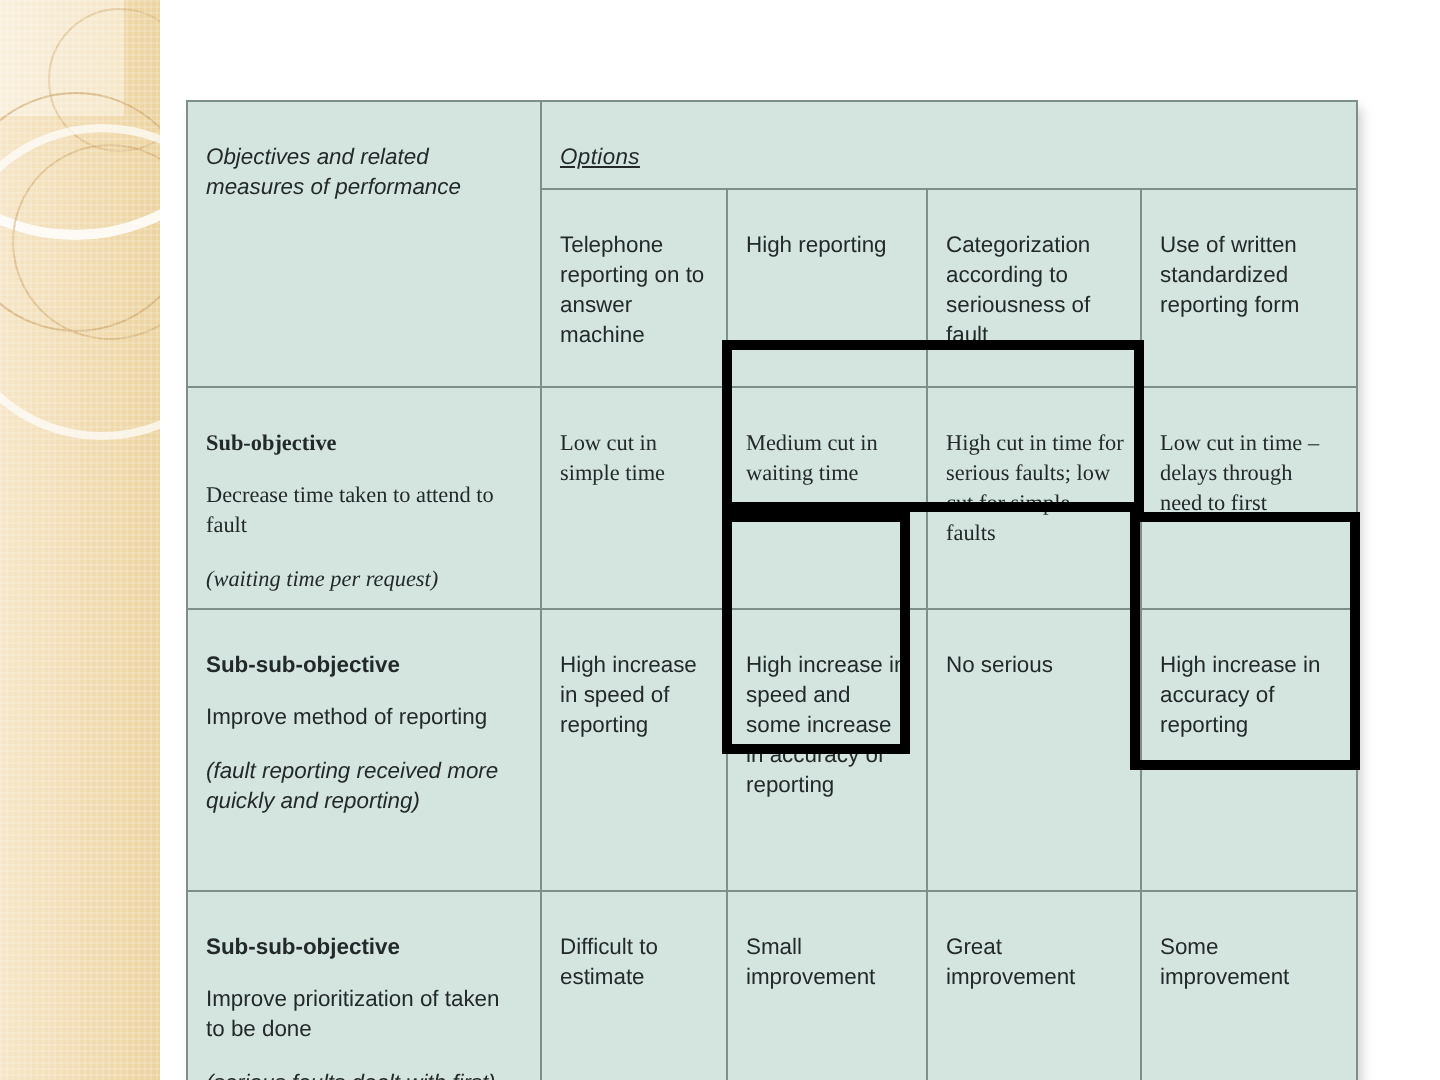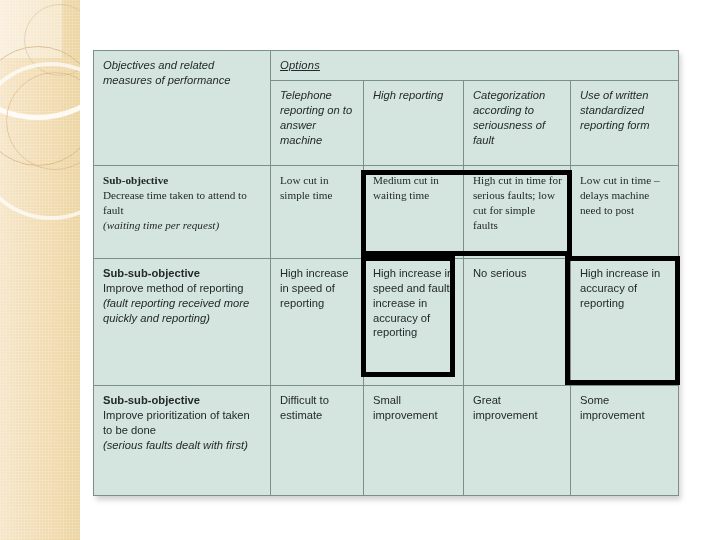--- a/index.html
+++ b/index.html
@@ -88,21 +88,21 @@
     width: 585px;
     table-layout: fixed;
     background: #d3e5de;
     border: 1px solid #8a9a95;
   }
   table.matrix td,
   table.matrix th {
     border: 1px solid #7d8f8a;
     background: #d3e5de;
     vertical-align: top;
-    padding: 7px 8px 7px 9px;
+    padding: 21px 8px 7px 9px;
     font-size: 11.2px;
     line-height: 1.33;
     color: #23292b;
     font-weight: normal;
     text-align: left;
   }
   
   col.c-obj  { width: 177px; }
   col.c-tel  { width: 93px; }
   col.c-mail { width: 100px; }
@@ -113,21 +113,20 @@
   .hdr-options {
     text-align: center;
     font-style: italic;
     font-weight: bold;
     font-size: 12px;
     padding: 9px 0 9px 0;
     letter-spacing: 0.2px;
     text-decoration: underline;
   }
   .hdr-col {
-    font-style: italic;
     font-weight: bold;
     font-size: 11.6px;
     height: 70px;
     vertical-align: bottom;
     padding-bottom: 8px;
     line-height: 1.28;
   }
   .hdr-obj {
     font-style: italic;
     font-weight: bold;
@@ -139,24 +138,26 @@
 
   
   .obj-title {
     font-weight: bold;
     font-style: normal;
     display: block;
   }
   .obj-desc {
     font-style: normal;
     display: block;
+    margin-top: 11px;
   }
   .obj-note {
     font-style: italic;
     display: block;
+    margin-top: 12px;
   }
 
   
   .row-1 td { height: 78px; font-family: Liberation Serif, serif; }
   .row-2 td { height: 112px; }
   .row-3 td { height: 95px; }
 
   
   .hl {
     position: absolute;
@@ -205,31 +206,31 @@
 
       <tr class="row-1">
         <td>
           <span class="obj-title">Sub-objective</span>
           <span class="obj-desc">Decrease time taken to attend to fault</span>
           <span class="obj-note">(waiting time per request)</span>
         </td>
         <td>Low cut in simple time</td>
         <td>Medium cut in waiting time</td>
         <td>High cut in time for serious faults; low cut for simple faults</td>
-        <td>Low cut in time – delays machine need to post</td>
+        <td>Low cut in time – delays through need to first</td>
       </tr>
 
       <tr class="row-2">
         <td>
           <span class="obj-title">Sub-sub-objective</span>
           <span class="obj-desc">Improve method of reporting</span>
           <span class="obj-note">(fault reporting received more quickly and reporting)</span>
         </td>
         <td>High increase in speed of reporting</td>
-        <td>High increase in speed and fault increase in accuracy of reporting</td>
+        <td>High increase in speed and some increase in accuracy of reporting</td>
         <td>No serious</td>
         <td>High increase in accuracy of reporting</td>
       </tr>
 
       <tr class="row-3">
         <td>
           <span class="obj-title">Sub-sub-objective</span>
           <span class="obj-desc">Improve prioritization of taken to be done</span>
           <span class="obj-note">(serious faults dealt with first)</span>
         </td>

